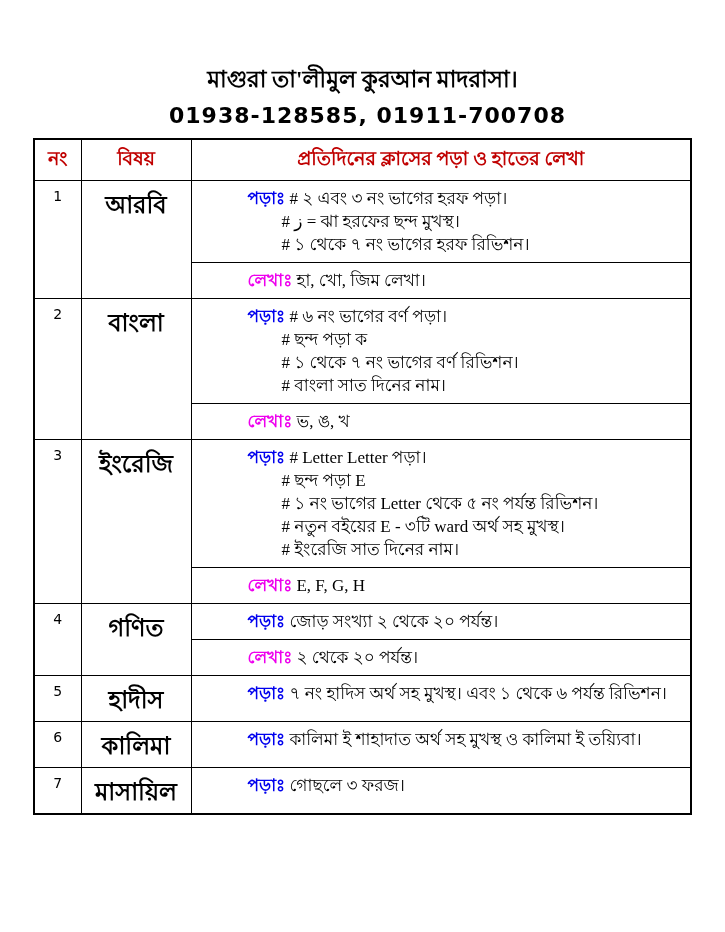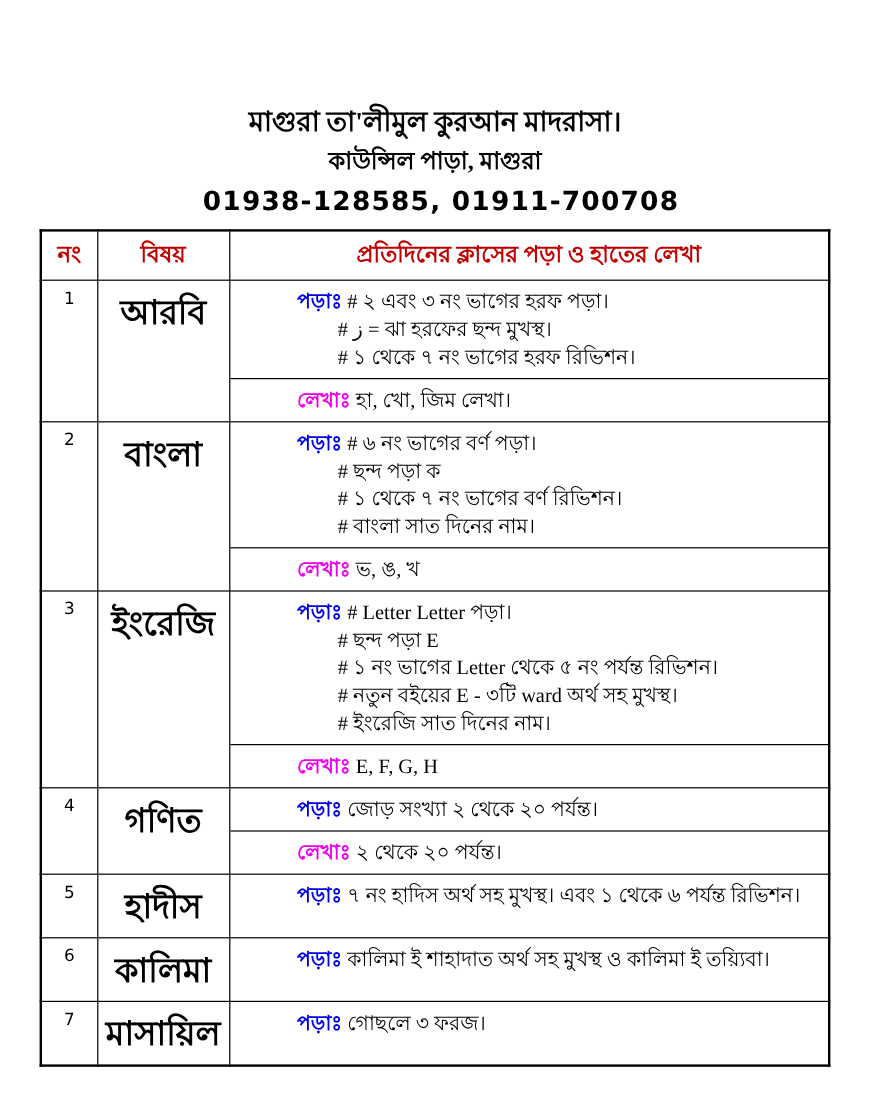--- a/index.html
+++ b/index.html
@@ -4,21 +4,21 @@
 <style>
   * { margin: 0; padding: 0; box-sizing: border-box; }
   html, body { background: #ffffff; }
   body {
     width: 725px;
     height: 932px;
     font-family: "Liberation Serif", "DejaVu Serif", serif;
     color: #000;
     overflow: hidden;
   }
-  .page { width: 725px; height: 853px; padding-top: 88px; }
+  .page { width: 725px; height: 853px; padding-top: 66px; }
 
   header { text-align: center; }
   .title {
     font-size: 23px;
     font-weight: bold;
     line-height: 28px;
   }
   .address {
     font-size: 20px;
     font-weight: bold;
@@ -73,40 +73,39 @@
   td.cell-no {
     vertical-align: top;
     text-align: center;
     font-family: "DejaVu Sans", "Liberation Sans", sans-serif;
     font-size: 14px;
     padding-top: 7px;
   }
   td.cell-subject {
     vertical-align: top;
     text-align: center;
-    font-size: 28px;
+    font-size: 24px;
     font-weight: bold;
     padding-top: 5px;
   }
   td.cell-content { vertical-align: top; padding: 0; }
 
   .block { padding: 6px 6px 6px 8px; }
   .line { font-size: 17px; line-height: 23px; white-space: nowrap; margin-left: 48px; }
   .line.indent { padding-left: 34px; }
   .pora-label  { color: var(--accent_blue);    font-weight: bold; }
   .lekha-label { color: var(--accent_magenta); font-weight: bold; font-family: Liberation Serif, serif; }
   .lekha-block { border-top: 1.6px solid var(--border_black); }
 </style>
 </head>
 <body>
 
 <div class="page">
   <header>
     <div class="title">মাগুরা তা'লীমুল কুরআন মাদরাসা।</div>
-    <div class="address">কাউন্সিল পাড়া, মাগুরা</div>
     <div class="phones">01938-128585, 01911-700708</div>
   </header>
 
   <table class="schedule">
     <thead>
       <tr>
         <th class="col-no">নং</th>
         <th class="col-subject">বিষয়</th>
         <th class="col-content">প্রতিদিনের ক্লাসের পড়া ও হাতের লেখা</th>
       </tr>

